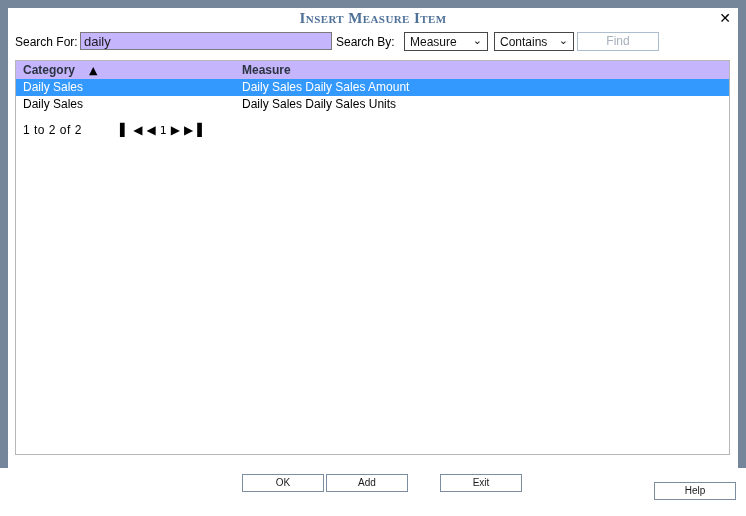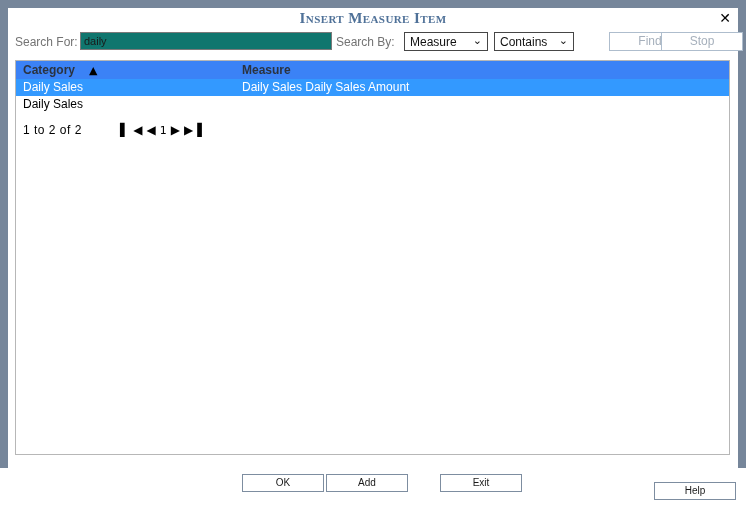--- a/index.html
+++ b/index.html
@@ -77,37 +77,37 @@
     position: absolute;
     left: 0;
     top: 24px;
     width: 730px;
     height: 22px;
   }
   .lbl {
     position: absolute;
     top: 3px;
     font-size: 12px;
-    color: #737373;
+    color: #000000;
     white-space: nowrap;
   }
   #lbl-search-for { left: 7px; }
   #lbl-search-by  { left: 328px; text-align: center; }
 
   #search-input {
     position: absolute;
     left: 72px;
     top: 0px;
     width: 252px;
     height: 18px;
     box-sizing: border-box;
     border: 1px solid #7a7a7a;
-    background: #0f766e;
+    background: #c4b5fd;
     font-family: "Liberation Sans", sans-serif;
-    font-size: 11px;
+    font-size: 13px;
     color: #1a1a1a;
     padding: 0 3px;
     outline: none;
   }
 
   .dropdown {
     position: absolute;
     top: 0px;
     height: 19px;
     box-sizing: border-box;
@@ -142,39 +142,39 @@
     box-sizing: border-box;
     border: 1px solid #aebdcd;
     background: #ffffff;
     color: #a6b0bc;
     font-size: 12px;
     text-align: center;
     line-height: 17px;
     user-select: none;
     cursor: default;
   }
-  #btn-find { left: 569px; width: 82px; margin-left: 32px; }
+  #btn-find { left: 569px; width: 82px; }
   #btn-stop { left: 653px; width: 82px; }
 
   
   #list-panel {
     position: absolute;
     left: 7px;
     top: 52px;
     width: 715px;
     height: 395px;
     box-sizing: border-box;
     border: 1px solid #b7b7b7;
     background: #ffffff;
     overflow: hidden;
   }
   #grid-header {
     position: relative;
     height: 18px;
-    background: #3b82f6;
+    background: #c4b5fd;
   }
   #grid-header .hcell {
     position: absolute;
     top: 2px;
     font-size: 12px;
     font-weight: bold;
     color: #2b3340;
     white-space: nowrap;
   }
   #hcol-category { left: 7px; }
@@ -274,38 +274,38 @@
         <span class="dd-text">Measure</span>
         <span class="dd-arrow">⌄</span>
       </div>
 
       <div class="dropdown" id="dd-op">
         <span class="dd-text">Contains</span>
         <span class="dd-arrow">⌄</span>
       </div>
 
       <div class="toolbtn" id="btn-find">Find</div>
-      <div class="toolbtn" id="btn-stop">Stop</div>
     </div>
 
     <div id="list-panel">
 
       <div id="grid-header">
         <div class="hcell" id="hcol-category">Category</div>
         <div id="sort-arrow">▲</div>
         <div class="hcell" id="hcol-measure">Measure</div>
       </div>
 
       <div class="grid-row selected">
         <div class="cell c-cat">Daily Sales</div>
         <div class="cell c-mea">Daily Sales Daily Sales Amount</div>
       </div>
 
       <div class="grid-row">
         <div class="cell c-cat">Daily Sales</div>
+        <div class="cell c-mea">Daily Sales Daily Sales Units</div>
       </div>
 
       <div id="pager">
         <div class="pg" id="pg-range">1 to 2 of 2</div>
         <div class="pg" id="pg-nav"><span>▌◀</span><span>◀</span><span class="pg-num">1</span><span>▶</span><span>▶▌</span></div>
       </div>
 
     </div>
 
     <div id="footer">

